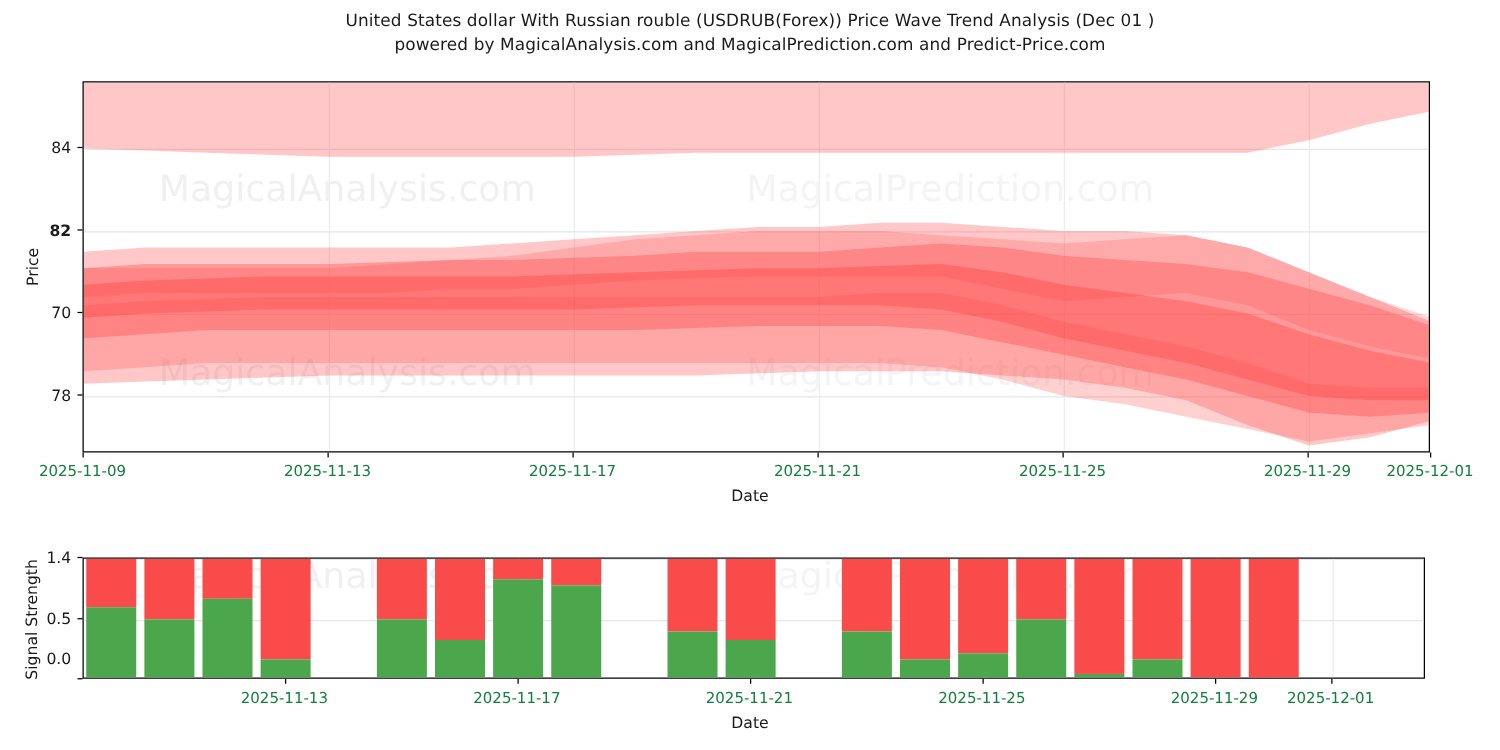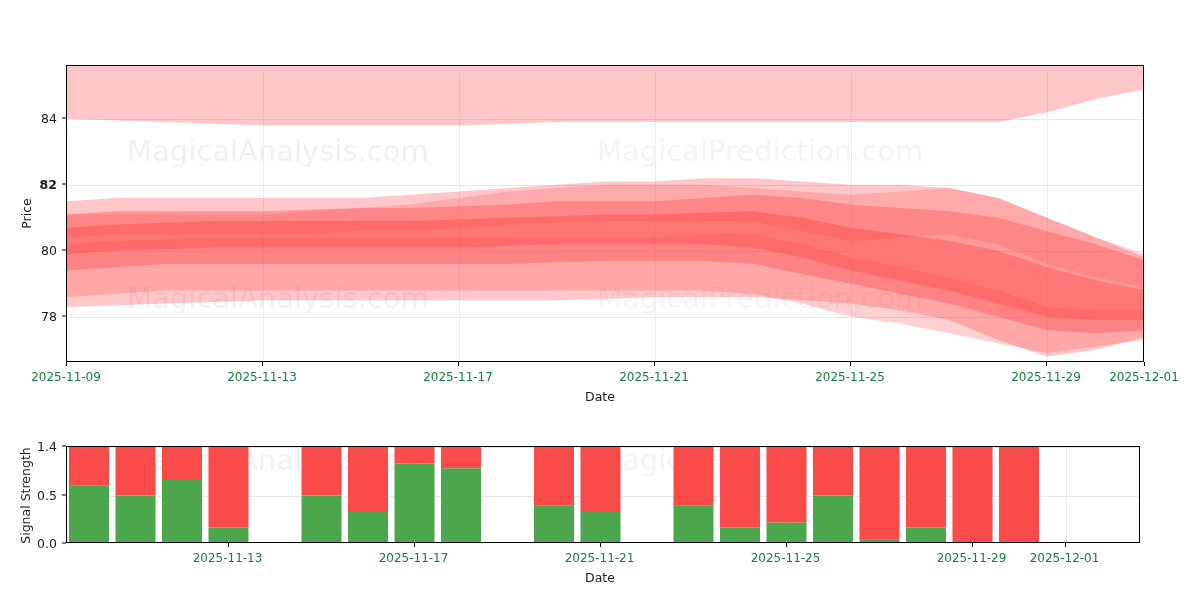--- a/index.html
+++ b/index.html
@@ -32,20 +32,24 @@
 
   
   #wave-svg,#bars-svg{position:absolute;left:0;top:0;}
   .subtitle{position:absolute;width:1200px;text-align:center;font-size:13px;color:#1a1a1a;}
 </style>
 </head>
 <body>
 
 <div class="page">
 
+  <div class="title-block">
+    <div class="title-line">United States dollar With Russian rouble (USDRUB(Forex)) Price Wave Trend Analysis (Dec 01 )</div>
+    <div class="title-line">powered by MagicalAnalysis.com and MagicalPrediction.com and Predict-Price.com</div>
+  </div>
 
   <div class="plot" id="wave-plot" style="left:66px;top:65px;width:1078px;height:297px;">
     <div id="wave-grid">
         <div class="gridline" style="top: 250.8px;"></div>
         <div class="gridline" style="top: 184.8px;"></div>
         <div class="gridline" style="top: 118.8px;"></div>
         <div class="gridline" style="top: 52.8px;"></div>
         <div class="vgridline" style="left: 196px;"></div>
         <div class="vgridline" style="left: 392px;"></div>
         <div class="vgridline" style="left: 588px;"></div>
@@ -61,21 +65,21 @@
         <path d="M0.00,135.30 L49.00,132.00 L98.00,132.00 L147.00,132.00 L196.00,132.00 L245.00,132.00 L294.00,132.00 L343.00,128.70 L392.00,125.40 L441.00,122.10 L490.00,118.80 L539.00,115.50 L588.00,115.50 L637.00,112.20 L686.00,112.20 L735.00,115.50 L784.00,118.80 L833.00,118.80 L882.00,122.10 L931.00,132.00 L980.00,151.80 L1029.00,171.60 L1078.00,191.40 L1078.00,270.60 L1029.00,283.80 L980.00,290.40 L931.00,273.90 L882.00,254.10 L833.00,244.20 L784.00,237.60 L735.00,234.30 L686.00,231.00 L637.00,231.00 L588.00,231.00 L539.00,232.65 L490.00,234.30 L441.00,234.30 L392.00,234.30 L343.00,234.30 L294.00,234.30 L245.00,234.30 L196.00,234.30 L147.00,235.95 L98.00,237.60 L49.00,239.25 L0.00,240.90 Z" fill="#ff4444" fill-opacity="0.3" stroke="none"></path>
         <path d="M0.00,148.50 L49.00,145.20 L98.00,145.20 L147.00,145.20 L196.00,145.20 L245.00,143.55 L294.00,141.90 L343.00,141.90 L392.00,140.25 L441.00,138.60 L490.00,135.30 L539.00,135.30 L588.00,135.30 L637.00,132.00 L686.00,128.70 L735.00,132.00 L784.00,138.60 L833.00,141.90 L882.00,145.20 L931.00,151.80 L980.00,165.00 L1029.00,178.20 L1078.00,194.70 L1078.00,264.00 L1029.00,267.30 L980.00,264.00 L931.00,250.80 L882.00,237.60 L833.00,227.70 L784.00,217.80 L735.00,207.90 L686.00,198.00 L637.00,194.70 L588.00,194.70 L539.00,194.70 L490.00,196.35 L441.00,198.00 L392.00,198.00 L343.00,198.00 L294.00,198.00 L245.00,198.00 L196.00,198.00 L147.00,198.00 L98.00,198.00 L49.00,201.30 L0.00,204.60 Z" fill="#ff4444" fill-opacity="0.35" stroke="none"></path>
         <path d="M0.00,161.70 L49.00,158.40 L98.00,156.75 L147.00,155.10 L196.00,155.10 L245.00,155.10 L294.00,155.10 L343.00,155.10 L392.00,153.45 L441.00,151.80 L490.00,150.15 L539.00,148.50 L588.00,148.50 L637.00,146.85 L686.00,145.20 L735.00,151.80 L784.00,161.70 L833.00,168.30 L882.00,174.90 L931.00,184.80 L980.00,201.30 L1029.00,214.50 L1078.00,224.40 L1078.00,254.10 L1029.00,254.10 L980.00,250.80 L931.00,237.60 L882.00,224.40 L833.00,214.50 L784.00,204.60 L735.00,191.40 L686.00,181.50 L637.00,178.20 L588.00,178.20 L539.00,178.20 L490.00,178.20 L441.00,179.85 L392.00,181.50 L343.00,181.50 L294.00,181.50 L245.00,181.50 L196.00,181.50 L147.00,181.50 L98.00,183.15 L49.00,184.80 L0.00,188.10 Z" fill="#ff4444" fill-opacity="0.4" stroke="none"></path>
         <path d="M0.00,178.20 L49.00,174.90 L98.00,173.25 L147.00,171.60 L196.00,171.60 L245.00,171.60 L294.00,171.60 L343.00,171.60 L392.00,171.60 L441.00,171.60 L490.00,171.60 L539.00,171.60 L588.00,171.60 L637.00,168.30 L686.00,168.30 L735.00,178.20 L784.00,191.40 L833.00,201.30 L882.00,211.20 L931.00,224.40 L980.00,240.90 L1029.00,244.20 L1078.00,244.20 L1078.00,273.90 L1029.00,280.50 L980.00,287.10 L931.00,277.20 L882.00,267.30 L833.00,257.40 L784.00,250.80 L735.00,237.60 L686.00,227.70 L637.00,224.40 L588.00,224.40 L539.00,224.40 L490.00,224.40 L441.00,224.40 L392.00,224.40 L343.00,224.40 L294.00,224.40 L245.00,224.40 L196.00,224.40 L147.00,224.40 L98.00,224.40 L49.00,227.70 L0.00,231.00 Z" fill="#ff4444" fill-opacity="0.25" stroke="none"></path>
         <path d="M0.00,148.50 L49.00,148.50 L98.00,148.50 L147.00,148.50 L196.00,148.50 L245.00,145.20 L294.00,141.90 L343.00,138.60 L392.00,132.00 L441.00,125.40 L490.00,122.10 L539.00,118.80 L588.00,118.80 L637.00,118.80 L686.00,122.10 L735.00,125.40 L784.00,128.70 L833.00,125.40 L882.00,122.10 L931.00,132.00 L980.00,151.80 L1029.00,171.60 L1078.00,188.10 L1078.00,221.10 L1029.00,211.20 L980.00,198.00 L931.00,178.20 L882.00,168.30 L833.00,171.60 L784.00,174.90 L735.00,165.00 L686.00,155.10 L637.00,155.10 L588.00,155.10 L539.00,155.10 L490.00,156.75 L441.00,158.40 L392.00,161.70 L343.00,165.00 L294.00,165.00 L245.00,168.30 L196.00,168.30 L147.00,168.30 L98.00,168.30 L49.00,168.30 L0.00,171.60 Z" fill="#ff4444" fill-opacity="0.22" stroke="none"></path>
       </svg>
   </div>
   <div id="wave-yticks">
       <div class="ytick-label" style="top: 315.8px; right: 1143px;">78</div>
       <div class="ytick-mark" style="top: 315.8px; left: 62px;"></div>
-      <div class="ytick-label" style="top: 249.8px; right: 1143px;">80</div>
+      <div class="ytick-label" style="top: 249.8px; right: 1143px;">70</div>
       <div class="ytick-mark" style="top: 249.8px; left: 62px;"></div>
       <div class="ytick-label" style="top: 183.8px; right: 1143px; font-weight: bold;">82</div>
       <div class="ytick-mark" style="top: 183.8px; left: 62px;"></div>
       <div class="ytick-label" style="top: 117.8px; right: 1143px; text-align: right;">84</div>
       <div class="ytick-mark" style="top: 117.8px; left: 62px;"></div>
     </div>
   <div id="wave-xticks">
       <div class="xtick-label" style="left: 66px; top: 370px;">2025-11-09</div>
       <div class="xtick-mark" style="left: 66px; top: 362px;"></div>
       <div class="xtick-label" style="left: 262px; top: 370px;">2025-11-13</div>
@@ -139,21 +143,21 @@
         <rect x="746" y="48.5" width="40" height="48.5" fill="#4ca64c"></rect>
         <rect x="792.5" y="1.4210854715202004e-14" width="40" height="92.14999999999999" fill="#fa4b4b"></rect>
         <rect x="792.5" y="92.15" width="40" height="4.8500000000000005" fill="#4ca64c"></rect>
         <rect x="839" y="0" width="40" height="80.50999999999999" fill="#fa4b4b"></rect>
         <rect x="839" y="80.50999999999999" width="40" height="16.490000000000002" fill="#4ca64c"></rect>
         <rect x="885.5" y="0" width="40" height="97" fill="#fa4b4b"></rect>
         <rect x="932" y="0" width="40" height="97" fill="#fa4b4b"></rect>
       </svg>
   </div>
   <div id="bars-yticks">
-      <div class="ytick-label" style="top: 543px; right: 1143px; text-align: right;">0.0</div>
+      <div class="ytick-label" style="top: 527px; right: 1143px; text-align: right;">0.0</div>
       <div class="ytick-mark" style="top: 543px; left: 62px;"></div>
       <div class="ytick-label" style="top: 494.5px; right: 1143px;">0.5</div>
       <div class="ytick-mark" style="top: 494.5px; left: 62px;"></div>
       <div class="ytick-label" style="top: 446px; right: 1143px;">1.4</div>
       <div class="ytick-mark" style="top: 446px; left: 62px;"></div>
     </div>
   <div id="bars-xticks">
       <div class="xtick-label" style="left: 227.5px; top: 551px;">2025-11-13</div>
       <div class="xtick-mark" style="left: 227.5px; top: 543px;"></div>
       <div class="xtick-label" style="left: 413.5px; top: 551px;">2025-11-17</div>

